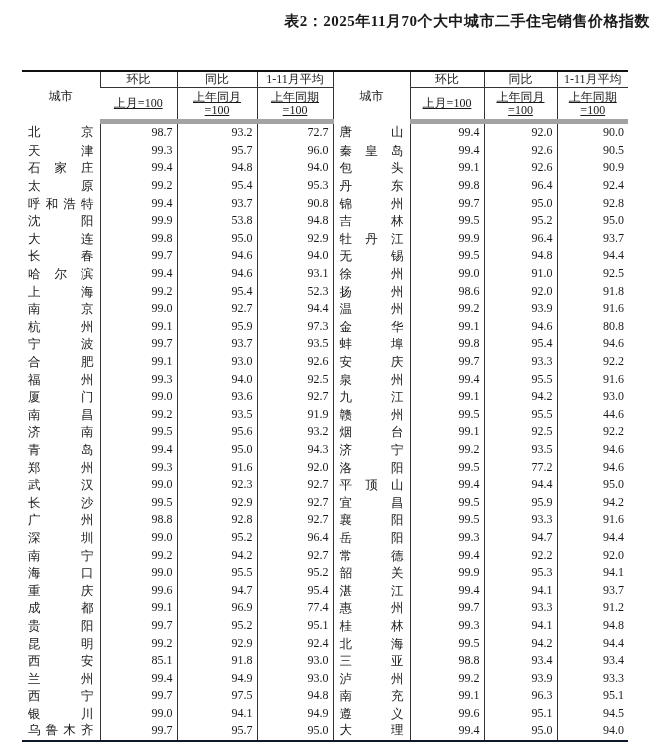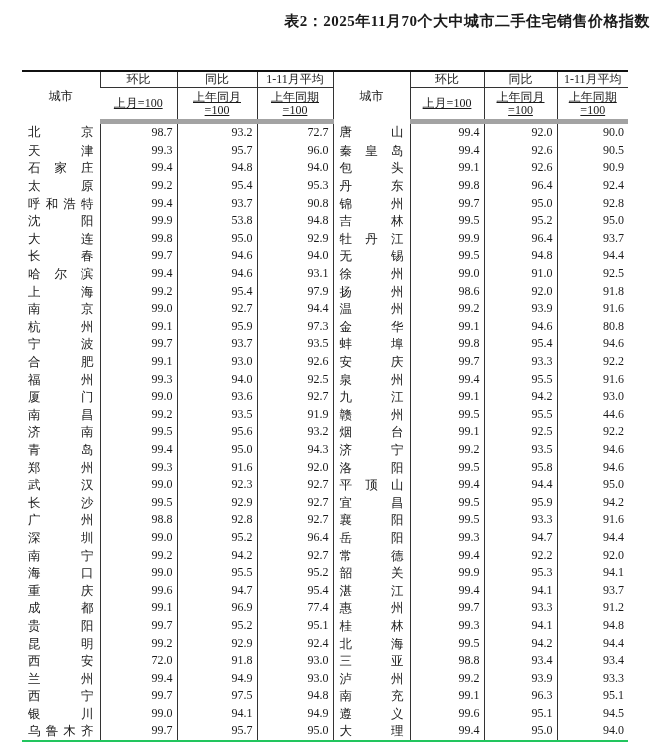--- a/index.html
+++ b/index.html
@@ -21,21 +21,21 @@
   thead th { font-weight:normal; text-align:center; border-left:1px solid #333; padding:0;
              line-height:13px; font-size:12px; }
   thead th:first-child { border-left:none; }
   thead tr.h1 th.sub { border-bottom:1px solid #333; }
   thead tr.h2 th { height:31px; border-bottom:5px solid #a3a3a3;text-decoration:underline; }
   tbody td { height:17.6px; padding:0 3px; line-height:17px; border-left:1px solid #333; }
   tbody td:first-child { border-left:none; }
   tbody td.num { text-align:right; padding-right:4px; }
   tbody td.city { text-align:justify; text-align-last:justify; padding:0 6px 0 6px;
                   font-family:"DejaVu Sans", sans-serif; font-size:12.5px; letter-spacing:0; }
-  tbody tr:last-child td { border-bottom:2px solid #22c55e; }
+  tbody tr:last-child td { border-bottom:2px solid #0f172a;font-family:Liberation Serif, serif; }
 </style>
 </head>
 <body>
 
 <div class="title">表2：2025年11月70个大中城市二手住宅销售价格指数</div>
 
 <table>
   <colgroup>
     <col class="c-city">
       <col class="c-n1">
@@ -154,21 +154,21 @@
         <td class="num">93.1</td>
         <td class="city">徐州</td>
         <td class="num">99.0</td>
         <td class="num">91.0</td>
         <td class="num">92.5</td>
       </tr>
       <tr>
         <td class="city">上海</td>
         <td class="num">99.2</td>
         <td class="num">95.4</td>
-        <td class="num">97.9</td>
+        <td class="num">52.3</td>
         <td class="city">扬州</td>
         <td class="num">98.6</td>
         <td class="num">92.0</td>
         <td class="num">91.8</td>
       </tr>
       <tr>
         <td class="city">南京</td>
         <td class="num">99.0</td>
         <td class="num">92.7</td>
         <td class="num">94.4</td>
@@ -257,21 +257,21 @@
         <td class="num">93.5</td>
         <td class="num">94.6</td>
       </tr>
       <tr>
         <td class="city">郑州</td>
         <td class="num">99.3</td>
         <td class="num">91.6</td>
         <td class="num">92.0</td>
         <td class="city">洛阳</td>
         <td class="num">99.5</td>
-        <td class="num">95.8</td>
+        <td class="num">77.2</td>
         <td class="num">94.6</td>
       </tr>
       <tr>
         <td class="city">武汉</td>
         <td class="num">99.0</td>
         <td class="num">92.3</td>
         <td class="num">92.7</td>
         <td class="city">平顶山</td>
         <td class="num">99.4</td>
         <td class="num">94.4</td>
@@ -362,21 +362,21 @@
         <td class="num">99.2</td>
         <td class="num">92.9</td>
         <td class="num">92.4</td>
         <td class="city">北海</td>
         <td class="num">99.5</td>
         <td class="num">94.2</td>
         <td class="num">94.4</td>
       </tr>
       <tr>
         <td class="city">西安</td>
-        <td class="num">72.0</td>
+        <td class="num">85.1</td>
         <td class="num">91.8</td>
         <td class="num">93.0</td>
         <td class="city">三亚</td>
         <td class="num">98.8</td>
         <td class="num">93.4</td>
         <td class="num">93.4</td>
       </tr>
       <tr>
         <td class="city">兰州</td>
         <td class="num">99.4</td>

